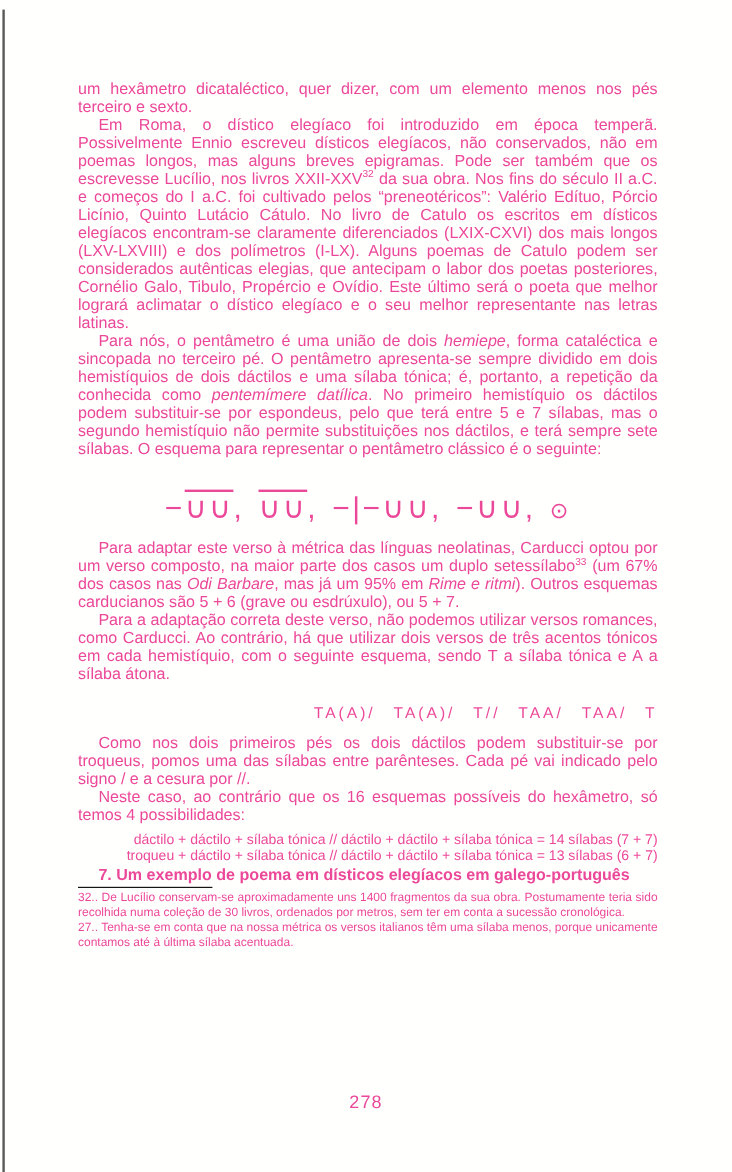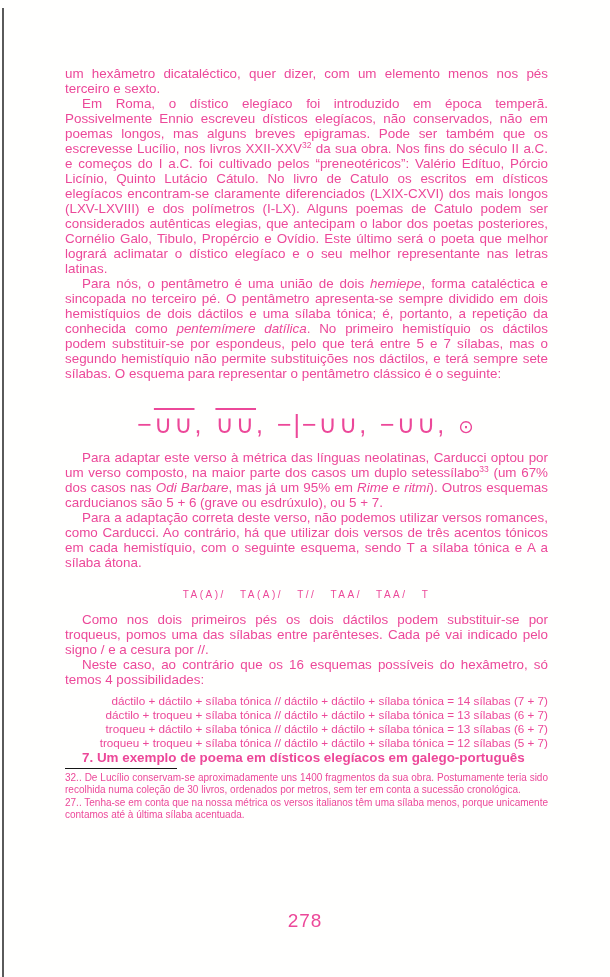--- a/index.html
+++ b/index.html
@@ -11,31 +11,31 @@
   p.noindent{text-indent:0;}
   em{font-style:italic;}
   sup{font-size:8.5px;line-height:0;vertical-align:super;letter-spacing:0;}
   .p1{margin-bottom:26px;}
   .p2{margin-bottom:10px;}
   .scheme1{text-align:center;font-size:25px;line-height:34px;margin:26px 0 6px 0;
            letter-spacing:2px;word-spacing:3px;white-space:nowrap;}
   .scheme1 .ov{text-decoration:overline;text-decoration-thickness:2px;}
   .scheme1 .circ{font-size:0.74em;}
   .p5{margin-top:14px;}
-  .scheme2{text-align:center;font-size:10px;line-height:18px;margin:16px 0 8px 0;
+  .scheme2{text-align:right;font-size:13px;line-height:18px;margin:16px 0 8px 0;
            letter-spacing:2.5px;word-spacing:9px;white-space:nowrap;}
   .p7{margin-top:13px;}
   .poss{margin-top:7px;}
   .poss div{font-size:11.7px;line-height:14px;text-align:right;white-space:nowrap;}
   .heading{font-size:13.6px;line-height:16px;font-weight:bold;margin:12px 0 0 0;text-indent:0;}
   .p8{margin-top:18px;text-align:justify;text-align-last:justify;}
   .fnrule{width:112px;border:none;border-top:1.3px solid #151515;margin:3px 0 3px 0;}
   .fn{font-size:10px;line-height:12.4px;text-align:justify;margin:0;}
   .pagenum{position:absolute;left:0;top:910px;width:100%;text-align:center;
-           font-size:19px;letter-spacing:1px;}
+           font-size:15px;letter-spacing:1px;}
 </style>
 </head>
 <body>
 
 <div class="page">
   <div class="scan-edge"></div>
 
   <div class="text">
     <p class="body noindent p1">um hexâmetro dicataléctico, quer dizer, com um elemento menos nos pés terceiro e sexto.</p>
 
@@ -50,23 +50,21 @@
     <p class="body p5">Para a adaptação correta deste verso, não podemos utilizar versos romances, como Carducci. Ao contrário, há que utilizar dois versos de três acentos tónicos em cada hemistíquio, com o seguinte esquema, sendo T a sílaba tónica e A a sílaba átona.</p>
 
     <div class="scheme2">TA(A)/ TA(A)/ T// TAA/ TAA/ T</div>
 
     <p class="body">Como nos dois primeiros pés os dois dáctilos podem substituir-se por troqueus, pomos uma das sílabas entre parênteses. Cada pé vai indicado pelo signo / e a cesura por //.</p>
 
     <p class="body p7">Neste caso, ao contrário que os 16 esquemas possíveis do hexâmetro, só temos 4 possibilidades:</p>
 
     <div class="poss">
       <div>dáctilo + dáctilo + sílaba tónica // dáctilo + dáctilo + sílaba tónica = 14 sílabas (7 + 7)</div>
-      <div>dáctilo + troqueu + sílaba tónica // dáctilo + dáctilo + sílaba tónica = 13 sílabas (6 + 7)</div>
       <div>troqueu + dáctilo + sílaba tónica // dáctilo + dáctilo + sílaba tónica = 13 sílabas (6 + 7)</div>
-      <div>troqueu + troqueu + sílaba tónica // dáctilo + dáctilo + sílaba tónica = 12 sílabas (5 + 7)</div>
     </div>
 
     <p class="body heading">7. Um exemplo de poema em dísticos elegíacos em galego-português</p>
 
 
     <hr class="fnrule">
 
     <p class="fn">32.. De Lucílio conservam-se aproximadamente uns 1400 fragmentos da sua obra. Postumamente teria sido recolhida numa coleção de 30 livros, ordenados por metros, sem ter em conta a sucessão cronológica.</p>
     <p class="fn">27.. Tenha-se em conta que na nossa métrica os versos italianos têm uma sílaba menos, porque unicamente contamos até à última sílaba acentuada.</p>
   </div>

